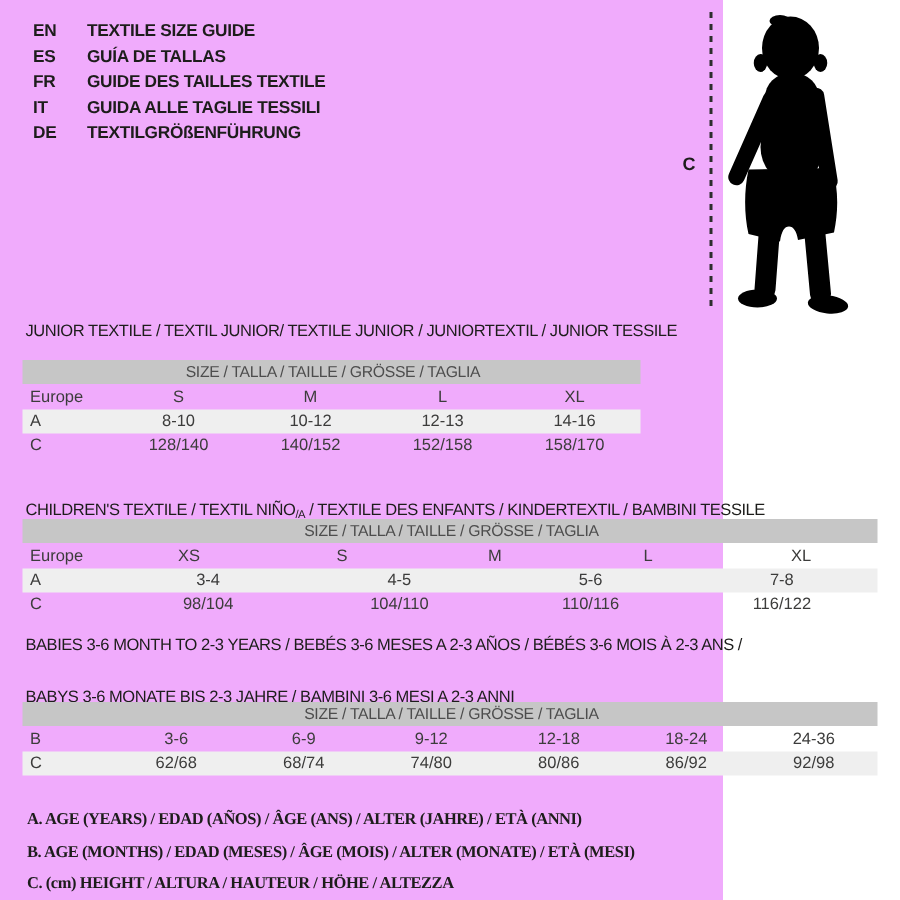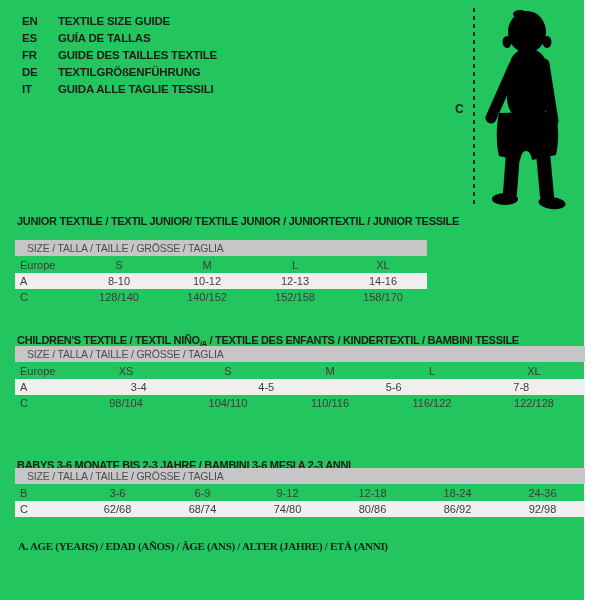--- a/index.html
+++ b/index.html
@@ -11,55 +11,55 @@
     --silhouette:#000000;
   }
   *{box-sizing:border-box;}
   html,body{margin:0;padding:0;}
   body{
     width:600px;height:600px;background:#ffffff;
     font-family:"Liberation Sans", sans-serif;
     color:var(--text);
     position:relative;overflow:hidden;
   }
-  .page{position:absolute;inset:0;width:584px;height:600px;background:#22c55e;}
+  .page{position:absolute;inset:0;width:482px;height:600px;background:#f0abfc;}
 
   
   .lang-block{position:absolute;top:13px;left:22px;}
   .lang-row{display:flex;height:17px;line-height:17px;font-weight:bold;font-size:11.5px;letter-spacing:-0.2px;}
   .lang-code{width:36px;}
 
   
   .dashed-line{
     position:absolute;left:473px;top:8px;width:2px;height:200px;
     background-image:repeating-linear-gradient(to bottom,#2e2e2e 0 4px,transparent 4px 8px);
   }
   .height-c{position:absolute;left:455px;top:102px;font-weight:bold;font-size:12px;}
   .baby-svg{position:absolute;left:468px;top:5px;}
 
   
   .section-title{
-    position:absolute;left:17px;font-weight:bold;font-size:11px;
+    position:absolute;left:17px;font-weight:normal;font-size:11px;
     letter-spacing:-0.3px;white-space:nowrap;color:var(--text);
   }
   .t1-title{top:215px;}
   .t2-title{top:322px;margin-top:12px;}
   .t3-title-1{top:424px;}
   .t3-title-2{top:443px;margin-top:16px;}
   .sub{font-size:7.5px;vertical-align:-2px;}
 
   
   .size-table{position:absolute;left:15px;}
   .table-1{top:240px;width:412px;}
   .table-2{top:346px;width:570px;}
   .table-3{top:468px;width:570px;}
   .size-bar{
     height:16px;line-height:16px;background:var(--size-bar-bg);
     color:var(--size-bar-text);font-size:10.5px;letter-spacing:-0.2px;
-    padding-left:12px;margin-bottom:1px;
+    padding-left:2px;margin-bottom:1px;text-align:center;
   }
   .trow{display:flex;height:16px;line-height:16px;font-size:11px;color:var(--table-text);align-items:flex-end;}
   .trow.shaded{background:var(--row-alt-bg);}
   .tlabel{width:60px;padding-left:5px;}
   .tcell{flex:1;text-align:center;}
 
   
   .footnotes{position:absolute;left:18px;top:536px;}
   .footnote{height:21.5px;line-height:21.5px;font-weight:bold;font-size:11px;letter-spacing:-0.3px;white-space:nowrap;font-family:Liberation Serif, serif;}
 </style>
@@ -75,26 +75,26 @@
     </div>
     <div class="lang-row">
       <span class="lang-code">ES</span>
       <span class="lang-label">GUÍA DE TALLAS</span>
     </div>
     <div class="lang-row">
       <span class="lang-code">FR</span>
       <span class="lang-label">GUIDE DES TAILLES TEXTILE</span>
     </div>
     <div class="lang-row">
+      <span class="lang-code">IT</span>
+      <span class="lang-label">GUIDA ALLE TAGLIE TESSILI</span>
+    </div>
+    <div class="lang-row">
       <span class="lang-code">DE</span>
       <span class="lang-label">TEXTILGRÖßENFÜHRUNG</span>
-    </div>
-    <div class="lang-row">
-      <span class="lang-code">IT</span>
-      <span class="lang-label">GUIDA ALLE TAGLIE TESSILI</span>
     </div>
   </div>
 
   <div class="dashed-line"></div>
   <span class="height-c">C</span>
   <svg class="baby-svg" width="110" height="210" viewBox="0 0 110 210" aria-hidden="true">
     <g fill="#000000" stroke="none">
       <ellipse cx="52" cy="9" rx="7" ry="4"></ellipse>
       <ellipse cx="59" cy="27" rx="19" ry="21"></ellipse>
       <ellipse cx="39" cy="37" rx="4.5" ry="6"></ellipse>
@@ -158,24 +158,24 @@
       <span class="tcell">4-5</span>
       <span class="tcell">5-6</span>
       <span class="tcell">7-8</span>
     </div>
     <div class="trow">
       <span class="tlabel">C</span>
       <span class="tcell">98/104</span>
       <span class="tcell">104/110</span>
       <span class="tcell">110/116</span>
       <span class="tcell">116/122</span>
-      <span class="tcell">122/128</span>
-    </div>
-  </div>
-
+    </div>
+  </div>
+
+  <div class="section-title t3-title-1">BABIES 3-6 MONTH TO 2-3 YEARS / BEBÉS 3-6 MESES A 2-3 AÑOS / BÉBÉS 3-6 MOIS À 2-3 ANS /</div>
   <div class="section-title t3-title-2">BABYS 3-6 MONATE BIS 2-3 JAHRE / BAMBINI 3-6 MESI A 2-3 ANNI</div>
   <div class="size-table table-3">
     <div class="size-bar">SIZE / TALLA / TAILLE / GRÖSSE / TAGLIA</div>
     <div class="trow">
       <span class="tlabel">B</span>
       <span class="tcell">3-6</span>
       <span class="tcell">6-9</span>
       <span class="tcell">9-12</span>
       <span class="tcell">12-18</span>
       <span class="tcell">18-24</span>
@@ -187,15 +187,17 @@
       <span class="tcell">68/74</span>
       <span class="tcell">74/80</span>
       <span class="tcell">80/86</span>
       <span class="tcell">86/92</span>
       <span class="tcell">92/98</span>
     </div>
   </div>
 
   <div class="footnotes">
     <div class="footnote">A. AGE (YEARS) / EDAD (AÑOS) / ÂGE (ANS) / ALTER (JAHRE) / ETÀ (ANNI)</div>
+    <div class="footnote">B. AGE (MONTHS) / EDAD (MESES) / ÂGE (MOIS) / ALTER (MONATE) / ETÀ (MESI)</div>
+    <div class="footnote">C. (cm) HEIGHT / ALTURA / HAUTEUR / HÖHE / ALTEZZA</div>
   </div>
 
 </div>
 
 </body></html>

